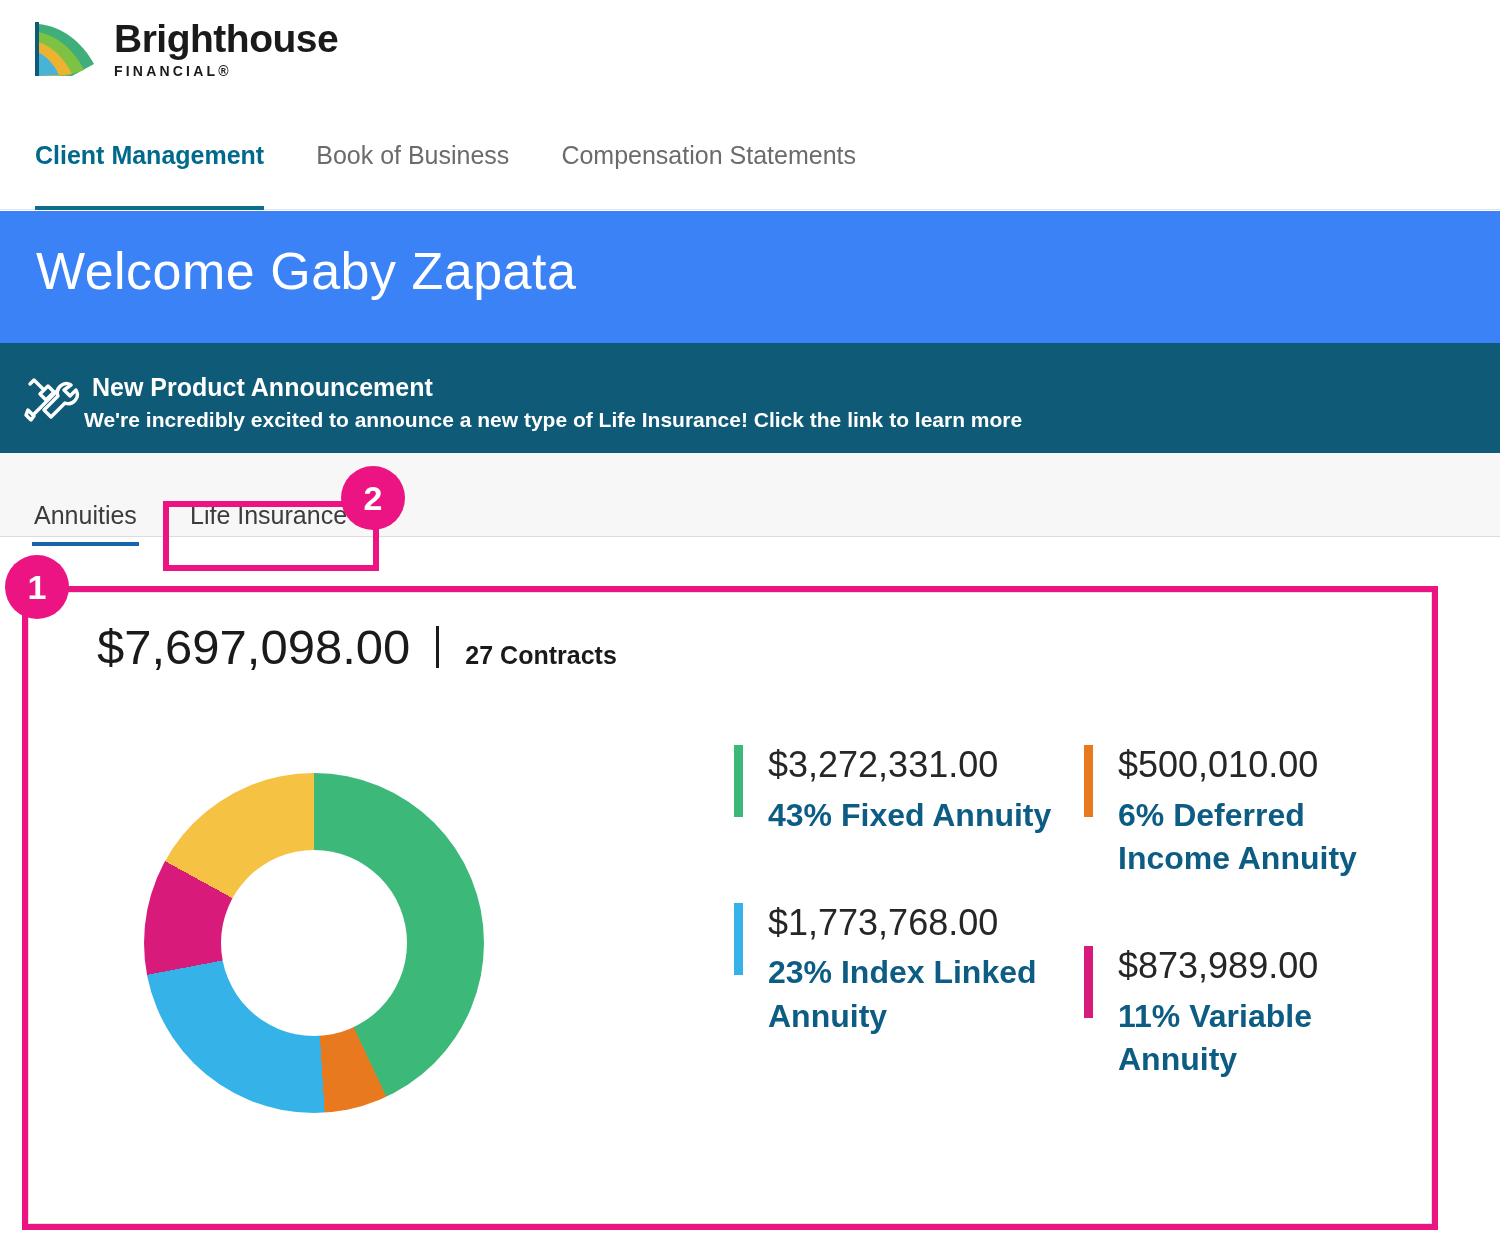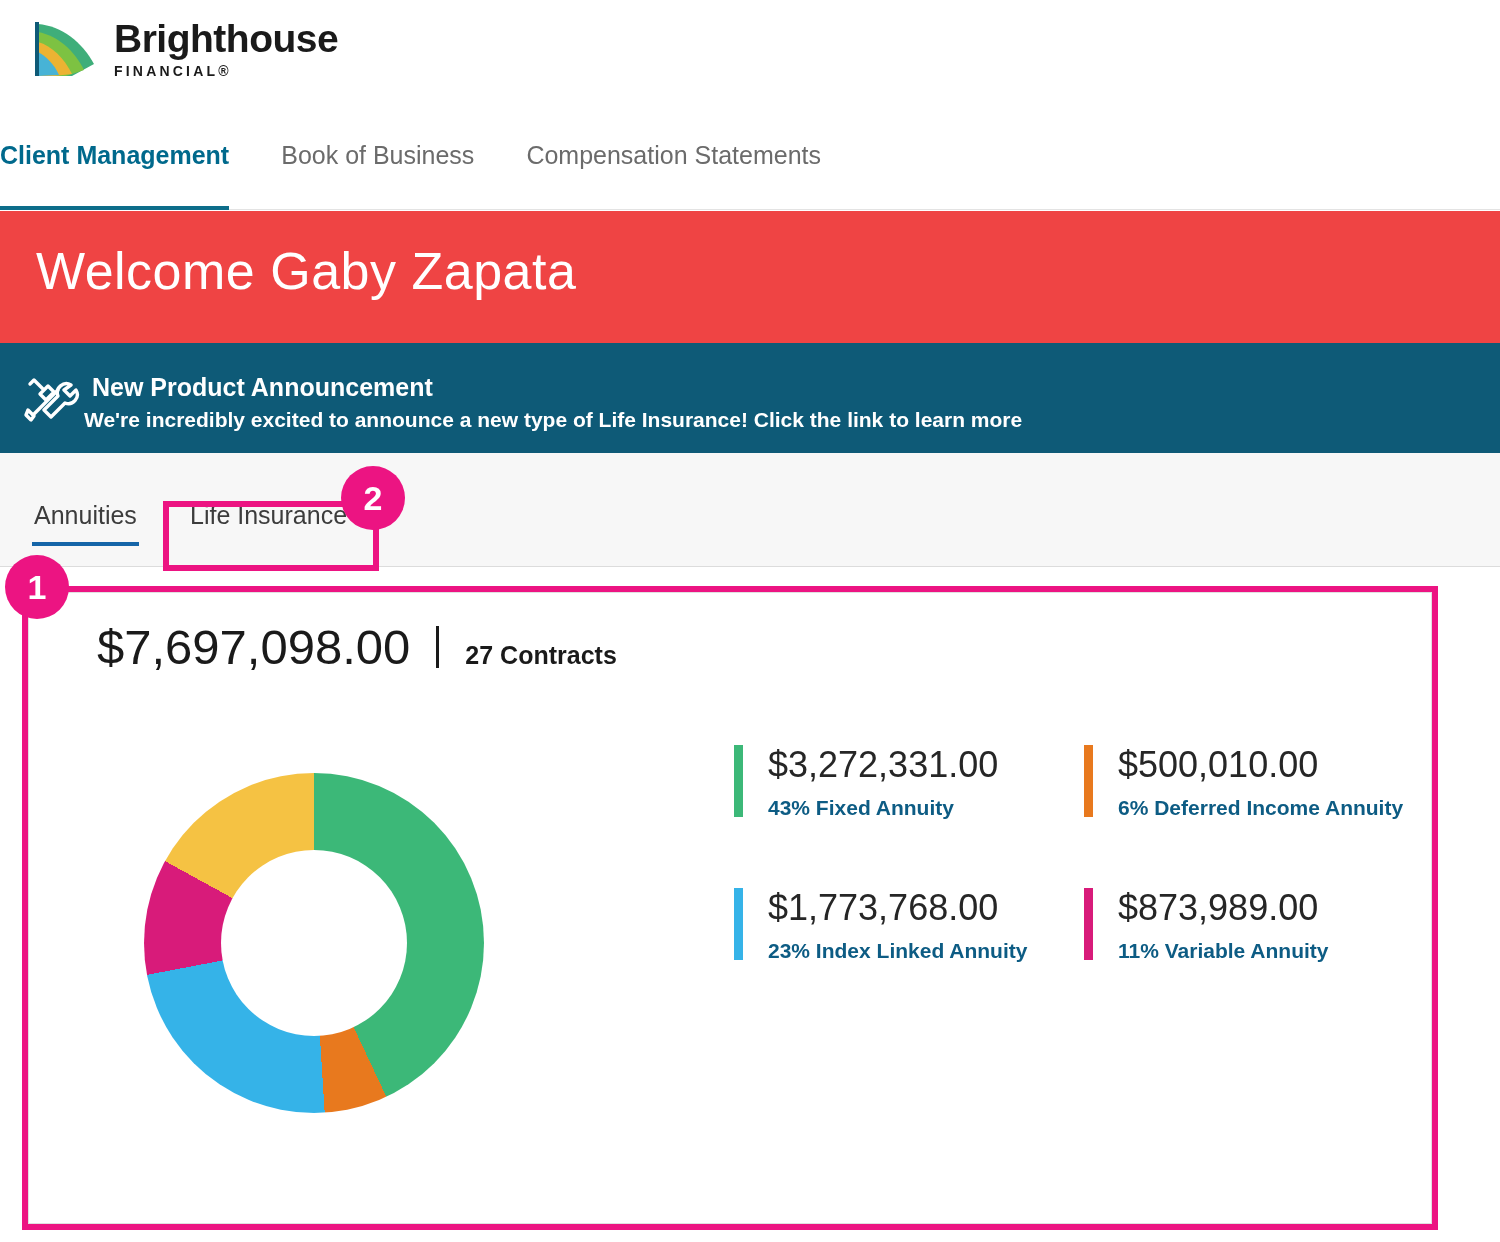--- a/index.html
+++ b/index.html
@@ -14,36 +14,36 @@
 
   
   .logo-row { position: absolute; left: 32px; top: 14px; display: flex; align-items: center; gap: 14px; }
   .logo-mark { width: 68px; height: 68px; position: relative; }
   .logo-text { display: flex; flex-direction: column; justify-content: flex-start; line-height: 1; }
   .logo-name { font-size: 39px; font-weight: bold; color: #1a1a1a; letter-spacing: -0.5px; }
   .logo-sub { font-size: 14px; font-weight: bold; color: #1a1a1a; letter-spacing: 3.2px; margin-top: 6px; }
 
   
   .topnav { position: absolute; left: 0; top: 118px; width: 1500px; height: 92px; border-bottom: 1px solid #e3e3e3; }
-  .topnav-inner { display: flex; align-items: flex-start; height: 100%; gap: 52px; }
+  .topnav-inner { display: flex; align-items: flex-start; height: 100%; padding-left: 35px; gap: 52px; }
   .nav-item { font-size: 25px; color: #6b6b6b; padding-top: 23px; height: 92px; cursor: pointer; }
   .nav-item.active { color: #00698c; font-weight: bold; border-bottom: 4px solid #0d6d8a; }
 
   
-  .welcome { position: absolute; left: 0; top: 211px; width: 1500px; height: 132px; background: #ef4444; }
+  .welcome { position: absolute; left: 0; top: 211px; width: 1500px; height: 132px; background: #3b82f6; }
   .welcome-text { position: absolute; left: 36px; top: 30px; font-size: 52px; color: #ffffff; letter-spacing: 0.5px; }
 
   
   .announce { position: absolute; left: 0; top: 343px; width: 1500px; height: 110px; background: #0e5a77; color: #fff; }
   .announce-icon { position: absolute; left: 24px; top: 34px; width: 56px; height: 46px; }
   .announce-title { position: absolute; left: 92px; top: 30px; font-size: 25px; font-weight: bold; }
   .announce-body { position: absolute; left: 84px; top: 65px; font-size: 21px; font-weight: bold; }
 
   
-  .subtabs { position: absolute; left: 0; top: 453px; width: 1500px; height: 114px; background: #f7f7f7; border-bottom: 1px solid #dcdcdc; text-decoration: underline; }
+  .subtabs { position: absolute; left: 0; top: 453px; width: 1500px; height: 84px; background: #f7f7f7; border-bottom: 1px solid #dcdcdc; text-decoration: underline; }
   .subtab { position: absolute; top: 48px; font-size: 25px; color: #3c3c3c; cursor: pointer; }
   .subtab.annuities { left: 34px; }
   .subtab.annuities::after {
     content: ""; position: absolute; left: -2px; right: -2px; bottom: -16px; height: 4px; background: #1565a8;
   }
   .subtab.life { left: 190px; }
 
   
   .card { position: absolute; left: 28px; top: 592px; width: 1404px; height: 632px; background: #fff; border: 1px solid #e0e0e0; }
   .total { position: absolute; left: 68px; top: 26px; display: flex; align-items: baseline; gap: 26px; }
@@ -60,21 +60,21 @@
   }
 
   
   .legend { position: absolute; left: 705px; top: 148px; width: 690px; height: 480px; }
   .legend-col { position: absolute; top: 0; width: 330px; }
   .legend-col.c1 { left: 0; }
   .legend-col.c2 { left: 350px; }
   .legend-item { position: relative; padding-left: 34px; margin-bottom: 46px; }
   .legend-swatch { position: absolute; left: 0; top: 4px; width: 9px; height: 72px; }
   .legend-amount { font-size: 36px; color: #262626; line-height: 1.35; }
-  .legend-label { font-size: 21px; font-weight: bold; color: #0d5c84; line-height: 1.35; margin-top: 4px; }
+  .legend-label { font-size: 32px; font-weight: bold; color: #0d5c84; line-height: 1.35; margin-top: 4px; }
 
   
   .ann-box-1 {
     position: absolute; left: 22px; top: 586px; width: 1416px; height: 644px;
     border: 6px solid #ec1482; pointer-events: none;
   }
   .ann-box-2 {
     position: absolute; left: 163px; top: 501px; width: 216px; height: 70px;
     border: 6px solid #ec1482; pointer-events: none;
   }

